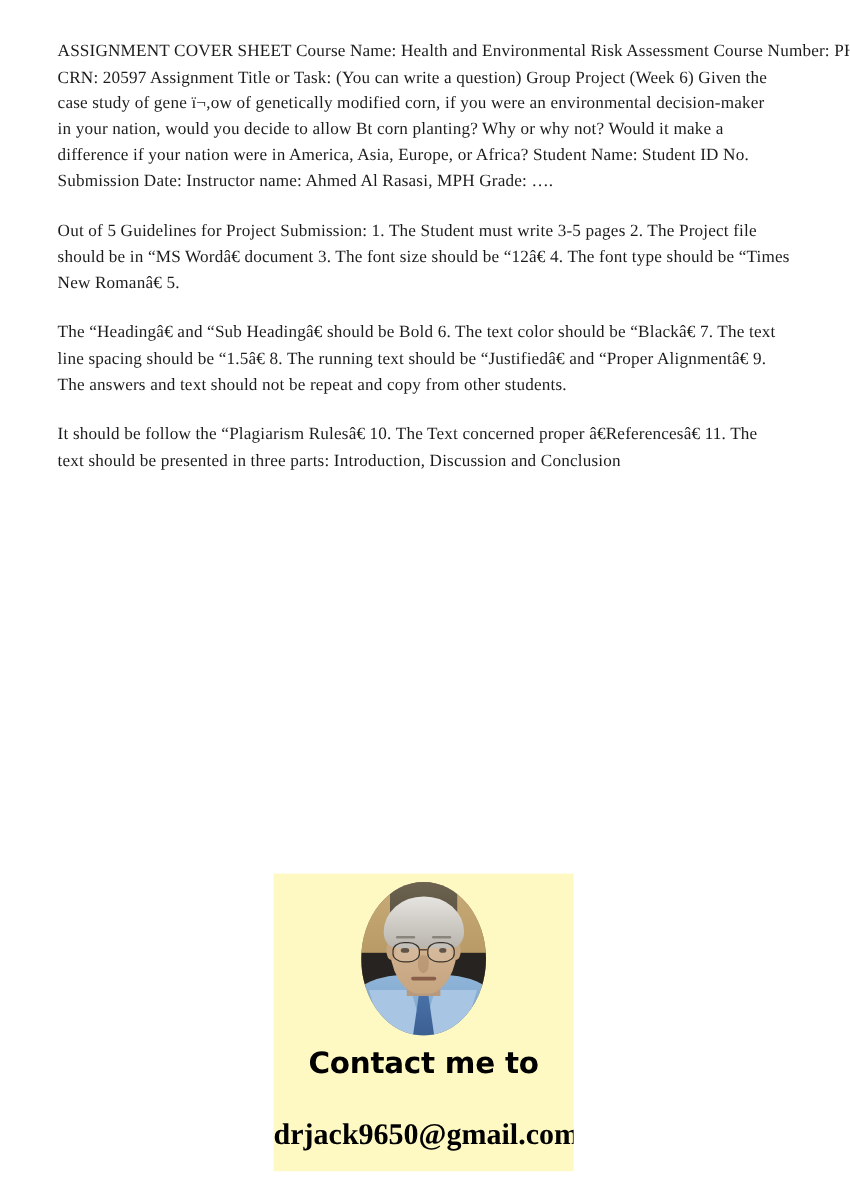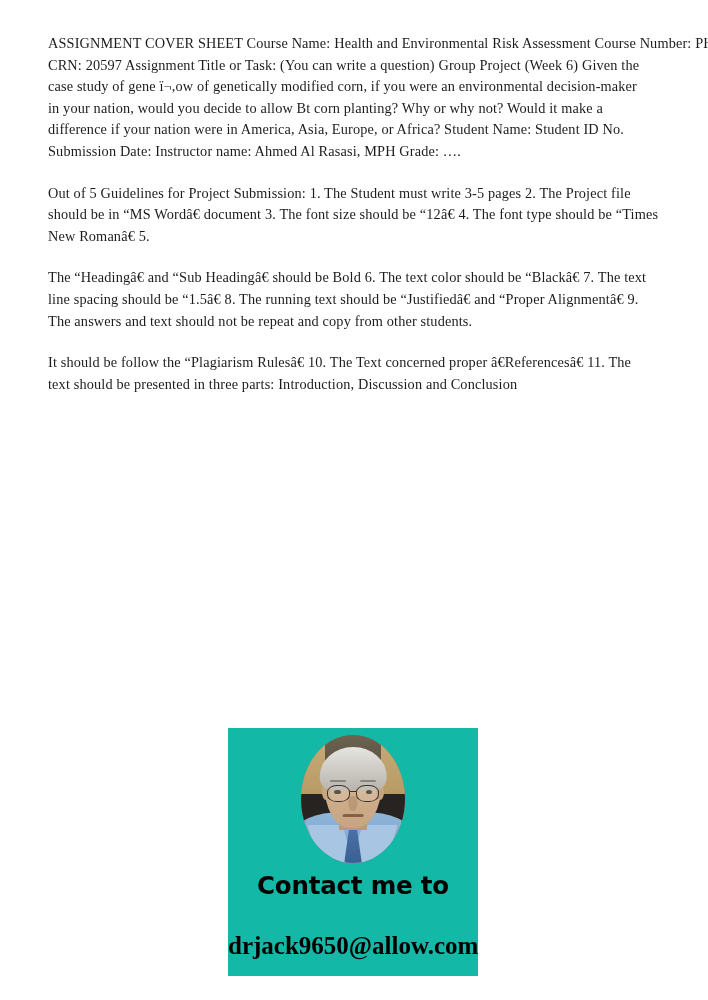--- a/index.html
+++ b/index.html
@@ -46,21 +46,21 @@
     white-space: pre;
   }
 
   
   .promo {
     position: absolute;
     left: 228px;
     top: 728px;
     width: 250px;
     height: 248px;
-    background: #14b8a6;
+    background: #fef9c3;
     overflow: hidden;
   }
 
   .promo-photo {
     position: absolute;
     left: 50%;
     top: 7px;
     transform: translateX(-50%);
     width: 104px;
     height: 128px;
@@ -244,17 +244,17 @@
       <div class="ph-glass-r"></div>
       <div class="ph-bridge"></div>
       <div class="ph-nose"></div>
       <div class="ph-mouth"></div>
     </div>
 
     <div class="promo-lines">
       <div class="promo-line">Contact me to</div>
     </div>
 
-    <div class="promo-email">drjack9650@allow.com</div>
+    <div class="promo-email">drjack9650@gmail.com</div>
 
   </div>
 
 </div>
 
 </body></html>

